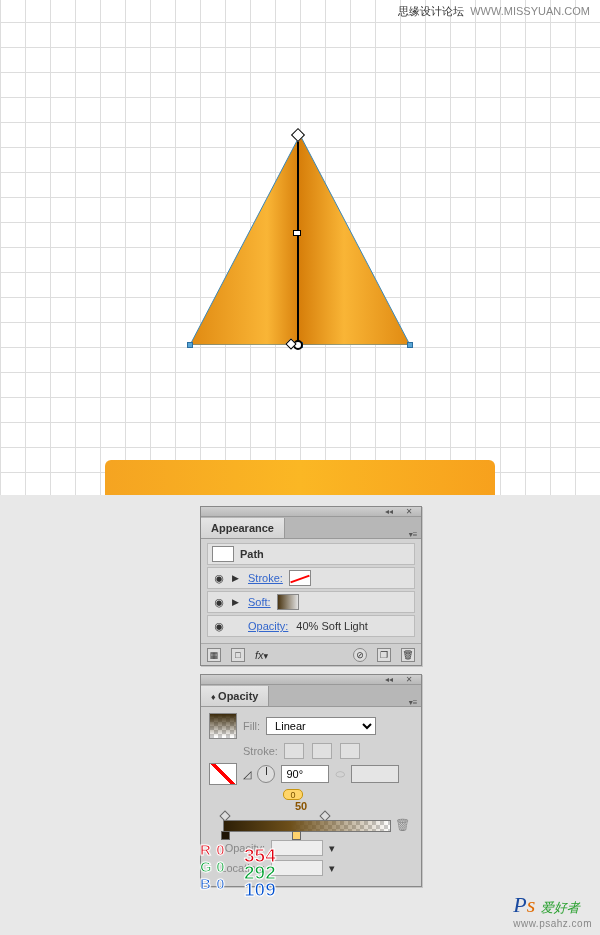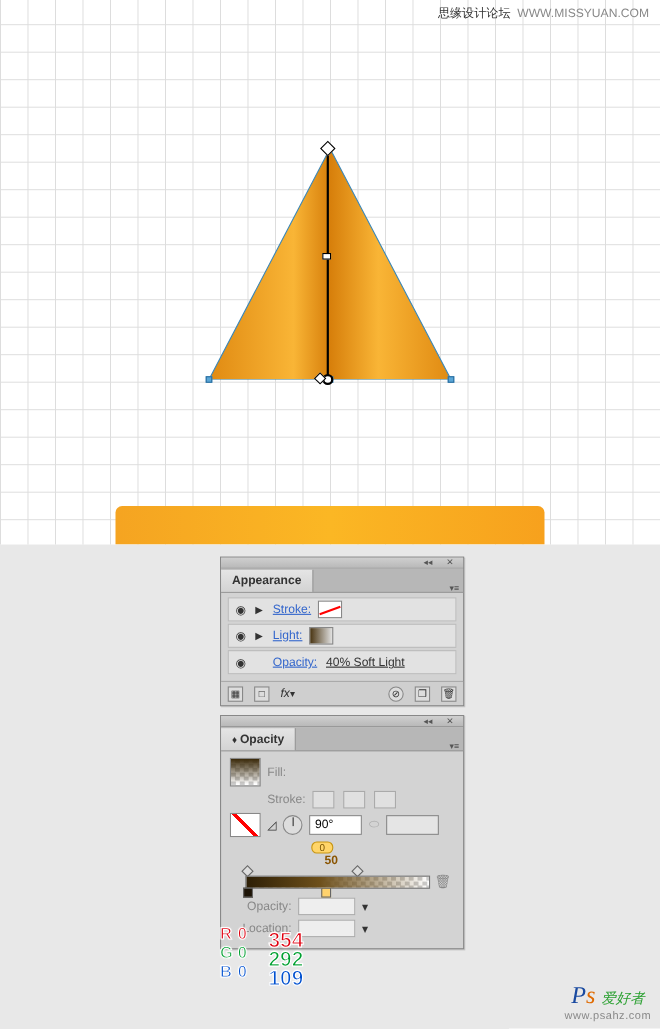--- a/index.html
+++ b/index.html
@@ -34,21 +34,21 @@
   .panel-body { padding: 4px 6px; }
   
   .app-row { display:flex; align-items:center; height:22px; border:1px solid #bbb; background:#e2e2e2; margin-bottom:2px; padding:0 4px; gap:6px;}
   .app-row.header { font-weight:bold; }
   .eye-icon { width:14px; text-align:center; }
   .tri-icon { width:10px; font-size:9px; }
   .swatch-thumb { width:22px; height:16px; border:1px solid #888; background:#fff; position:relative; }
   .swatch-thumb.noline::after { content:""; position:absolute; left:0; top:7px; right:0; height:2px; background:red; transform:rotate(-20deg);}
   .swatch-thumb.gradient-fill { background: linear-gradient(90deg, #4a3512, transparent); }
   .row-label { color:#3366cc; text-decoration:underline; }
-  .row-val { color:#333; margin-left:2px;text-decoration:underline; }
+  .row-val { color:#333; margin-left:2px; }
   
   .panel-footer { display:flex; align-items:center; height:22px; border-top:1px solid #aaa; background:#cfcfcf; padding:0 6px; gap:10px; justify-content:flex-start;}
   .ftr-icon { width:14px; height:14px; display:flex; align-items:center; justify-content:center; border:1px solid #888; font-size:9px; background:#ddd; }
   .ftr-spacer { flex:1; }
   
   .grad-body { padding:6px 8px 10px; }
   .grad-row { display:flex; align-items:center; margin-bottom:4px; gap:6px; }
   .grad-preview { width:28px; height:26px; border:1px solid #888; background: linear-gradient(180deg, #3b2a0a, rgba(255,255,255,0) 95%),
       repeating-conic-gradient(#ccc 0 25%, #fff 0 50%) 0 0/8px 8px; }
   .nograd { width:28px; height:22px; border:1px solid #888; background:#fff; position:relative;}
@@ -85,21 +85,21 @@
   .rgb-overlay { position:absolute; left:200px; top:841px; font-family: Arial Black, Arial; font-weight:900; font-size:15px; line-height:17px; }
   .rgb-overlay .lab { display:inline-block; width:12px; }
   .rgb-overlay .z { display:inline-block; width:12px; }
   .rgb-overlay div { height:17px; }
   .stroked { -webkit-text-stroke: 1px #fff; text-shadow: 0 0 2px #fff; }
   .rbig { color:#e00010; } .gbig { color:#00a030; } .bbig { color:#0050d0; }
   .rgb-big { position:absolute; left:244px; font-size:19px;}
   
   .watermark-top { position:absolute; top:4px; right:10px; font-size:11px; color:#888;}
   .watermark-top b { color:#333; font-weight:normal;}
-  .wm-br { position:absolute; right:8px; bottom:6px; text-align:center;}
+  .wm-br { position:absolute; right:8px; bottom:6px; text-align:left;}
   .wm-br .ps { font-family: Georgia, serif; font-style:italic; font-size:22px; }
   .wm-br .ps .p{color:#1a4aa0;} .wm-br .ps .s{color:#e06a00;}
   .wm-br .tag { font-size:13px; color:#2aa030; }
   .wm-br .url { font-size:10px; color:#888; letter-spacing:.5px;}
 </style>
 </head>
 <body>
 
 <div class="canvas-area">
   <div class="triangle-shape">
@@ -134,30 +134,34 @@
   <div class="panel">
     <div class="panel-top">
       <span class="mini-icon">◂◂</span>
       <span class="mini-icon">✕</span>
     </div>
     <div class="panel-tabs-row">
       <span class="panel-tab">Appearance</span>
       <span style="margin-left:auto;padding:4px 6px;" class="mini-icon">▾≡</span>
     </div>
     <div class="panel-body">
+      <div class="app-row header">
+        <span class="swatch-thumb"></span>
+        <span>Path</span>
+      </div>
       <div class="app-row">
         <span class="eye-icon">◉</span>
         <span class="tri-icon">▶</span>
         <span class="row-label">Stroke:</span>
         <span class="swatch-thumb noline"></span>
       </div>
       <div class="app-row">
         <span class="eye-icon">◉</span>
         <span class="tri-icon">▶</span>
-        <span class="row-label">Light:</span>
+        <span class="row-label">Soft:</span>
         <span class="swatch-thumb gradient-fill"></span>
       </div>
       <div class="app-row">
         <span class="eye-icon">◉</span>
         <span class="tri-icon"></span>
         <span class="row-label">Opacity:</span>
         <span class="row-val">40% Soft Light</span>
       </div>
     </div>
     <div class="panel-footer">
@@ -179,20 +183,25 @@
     <div class="panel-tabs-row">
       <span class="panel-tab"><small>♦ </small><span>Opacity</span></span>
       <span style="margin-left:auto;padding:4px 6px;" class="mini-icon">▾≡</span>
     </div>
     <div class="grad-body">
       <div class="grad-row">
         <div>
           <div class="grad-preview"></div>
         </div>
         <span class="grad-label">Fill:</span>
+        <div class="grad-select">
+          <select>
+            <option>Linear</option>
+          </select>
+        </div>
       </div>
       <div class="grad-row" style="margin-left:34px;">
         <span class="grad-label">Stroke:</span>
         <span class="stroke-btn"></span>
         <span class="stroke-btn"></span>
         <span class="stroke-btn"></span>
       </div>
       <div class="grad-row">
         <div class="nograd"></div>
         <span>◿</span>

